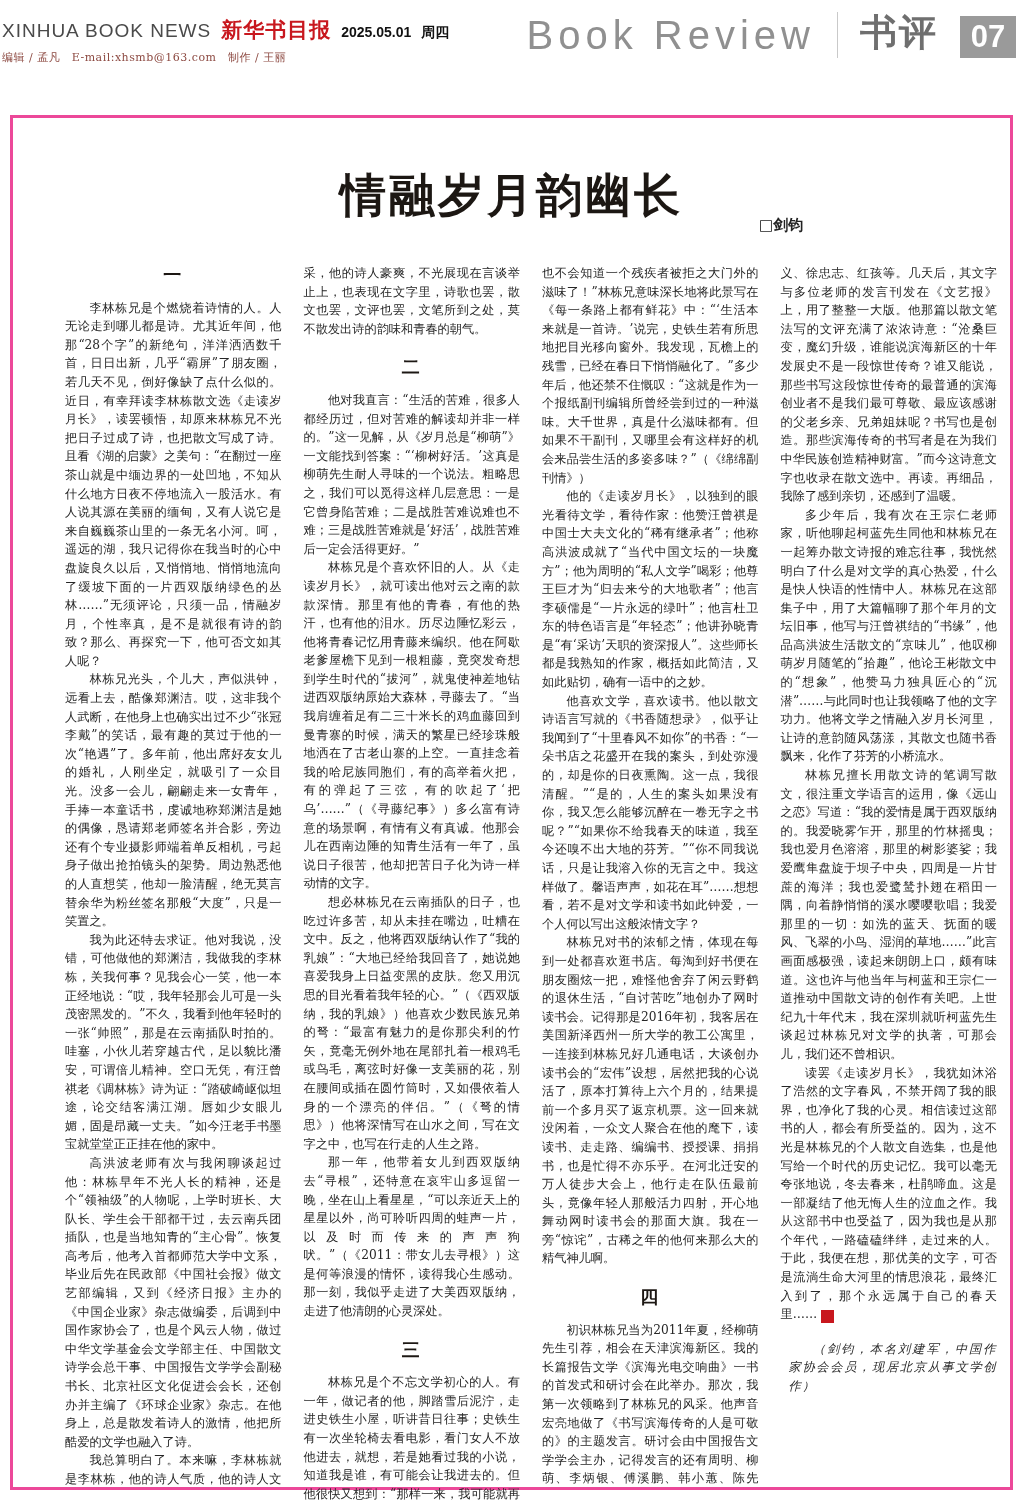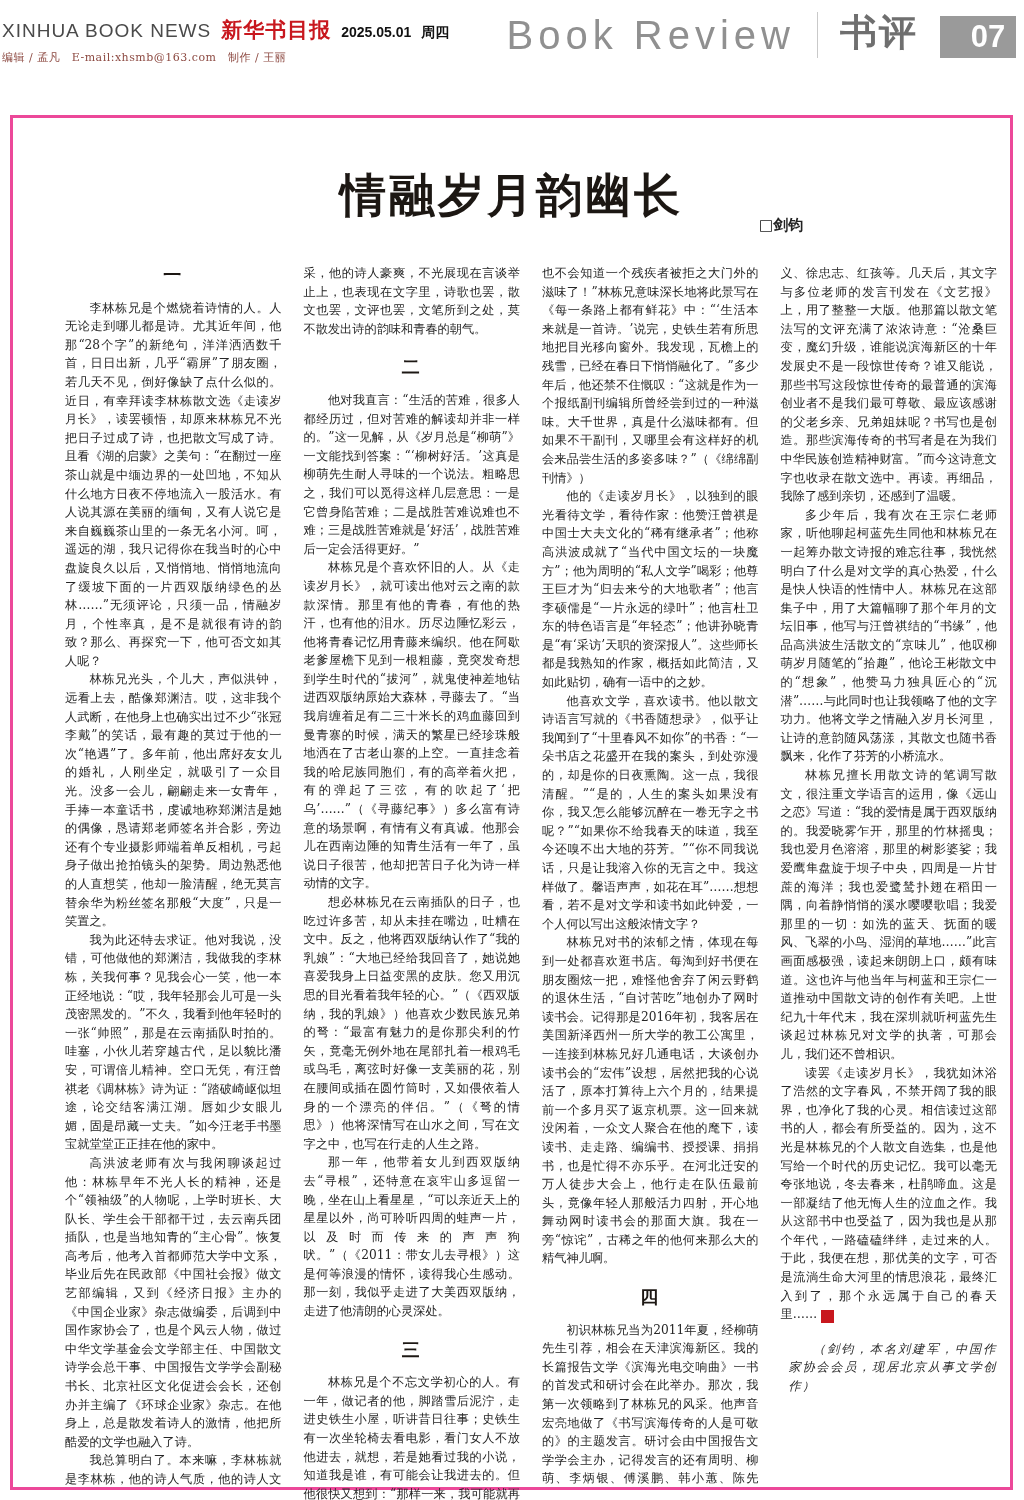--- a/index.html
+++ b/index.html
@@ -17,21 +17,21 @@
   .mast-weekday{font-family:"Liberation Sans",sans-serif;font-size:14px;font-weight:bold;color:#111;}
   .info-line{margin-top:6px;font-size:11px;color:#8d4a42;letter-spacing:.5px;
              font-family:"DejaVu Serif",serif;}
   .mast-right{position:absolute;right:8px;top:8px;display:flex;align-items:flex-end;gap:22px;}
   .section-en{font-family:"Liberation Sans",sans-serif;font-size:40px;color:#909090;
               letter-spacing:5px;font-weight:400;}
   .vdivider{width:1px;height:46px;background:#c9c9c9;}
   .section-cn{font-size:37px;color:#6f6f6f;font-weight:bold;letter-spacing:2px;}
   .page-no{width:56px;height:42px;background:#9a9a9a;color:#fff;display:flex;
            align-items:center;justify-content:center;font-family:"Liberation Sans",sans-serif;
-           font-size:31px;font-weight:bold;padding-left:20px;}
+           font-size:31px;font-weight:bold;}
 
   
   .article-box{position:absolute;left:10px;top:115px;width:997px;height:1369px;
                border:3px solid #ec4899;background:#fff;}
   .headline{margin-top:47px;text-align:center;font-size:46px;font-weight:bold;
             letter-spacing:3px;color:#1c1713;}
   .byline{position:absolute;left:746px;top:98px;font-size:15px;font-weight:bold;color:#222;}
 
   
   .body-cols{position:absolute;left:52px;top:146px;width:932px;height:1242px;

